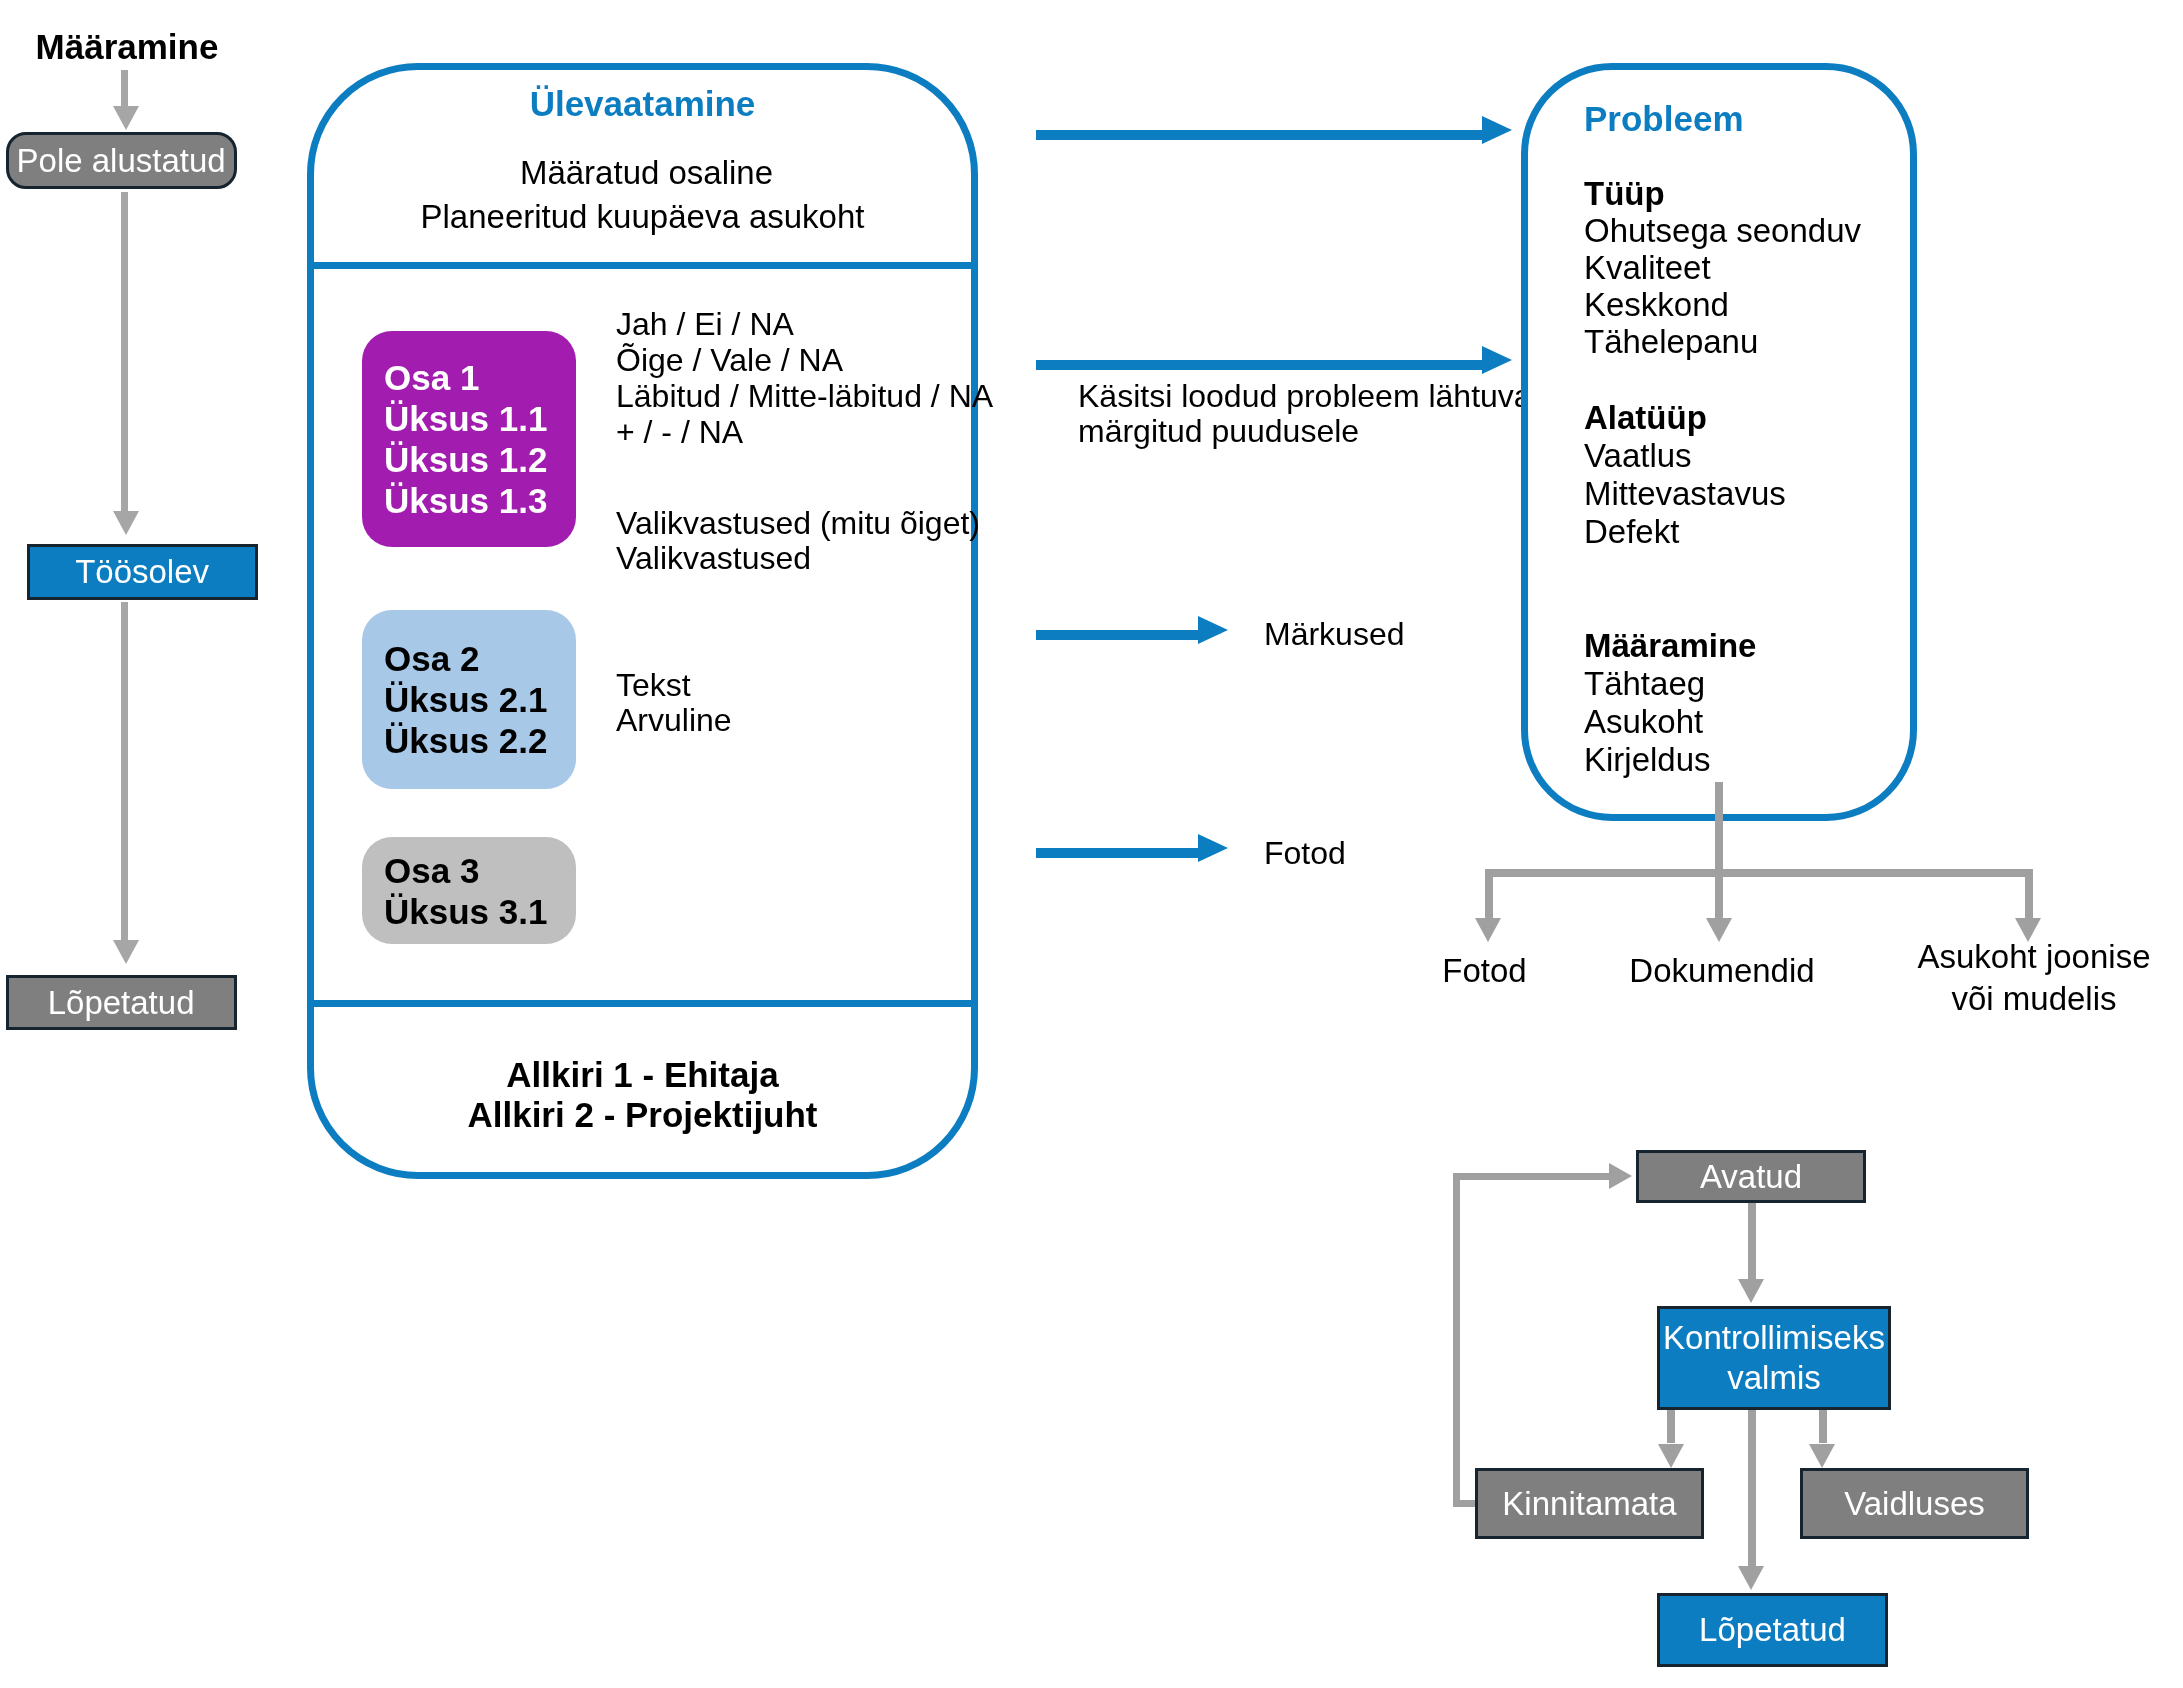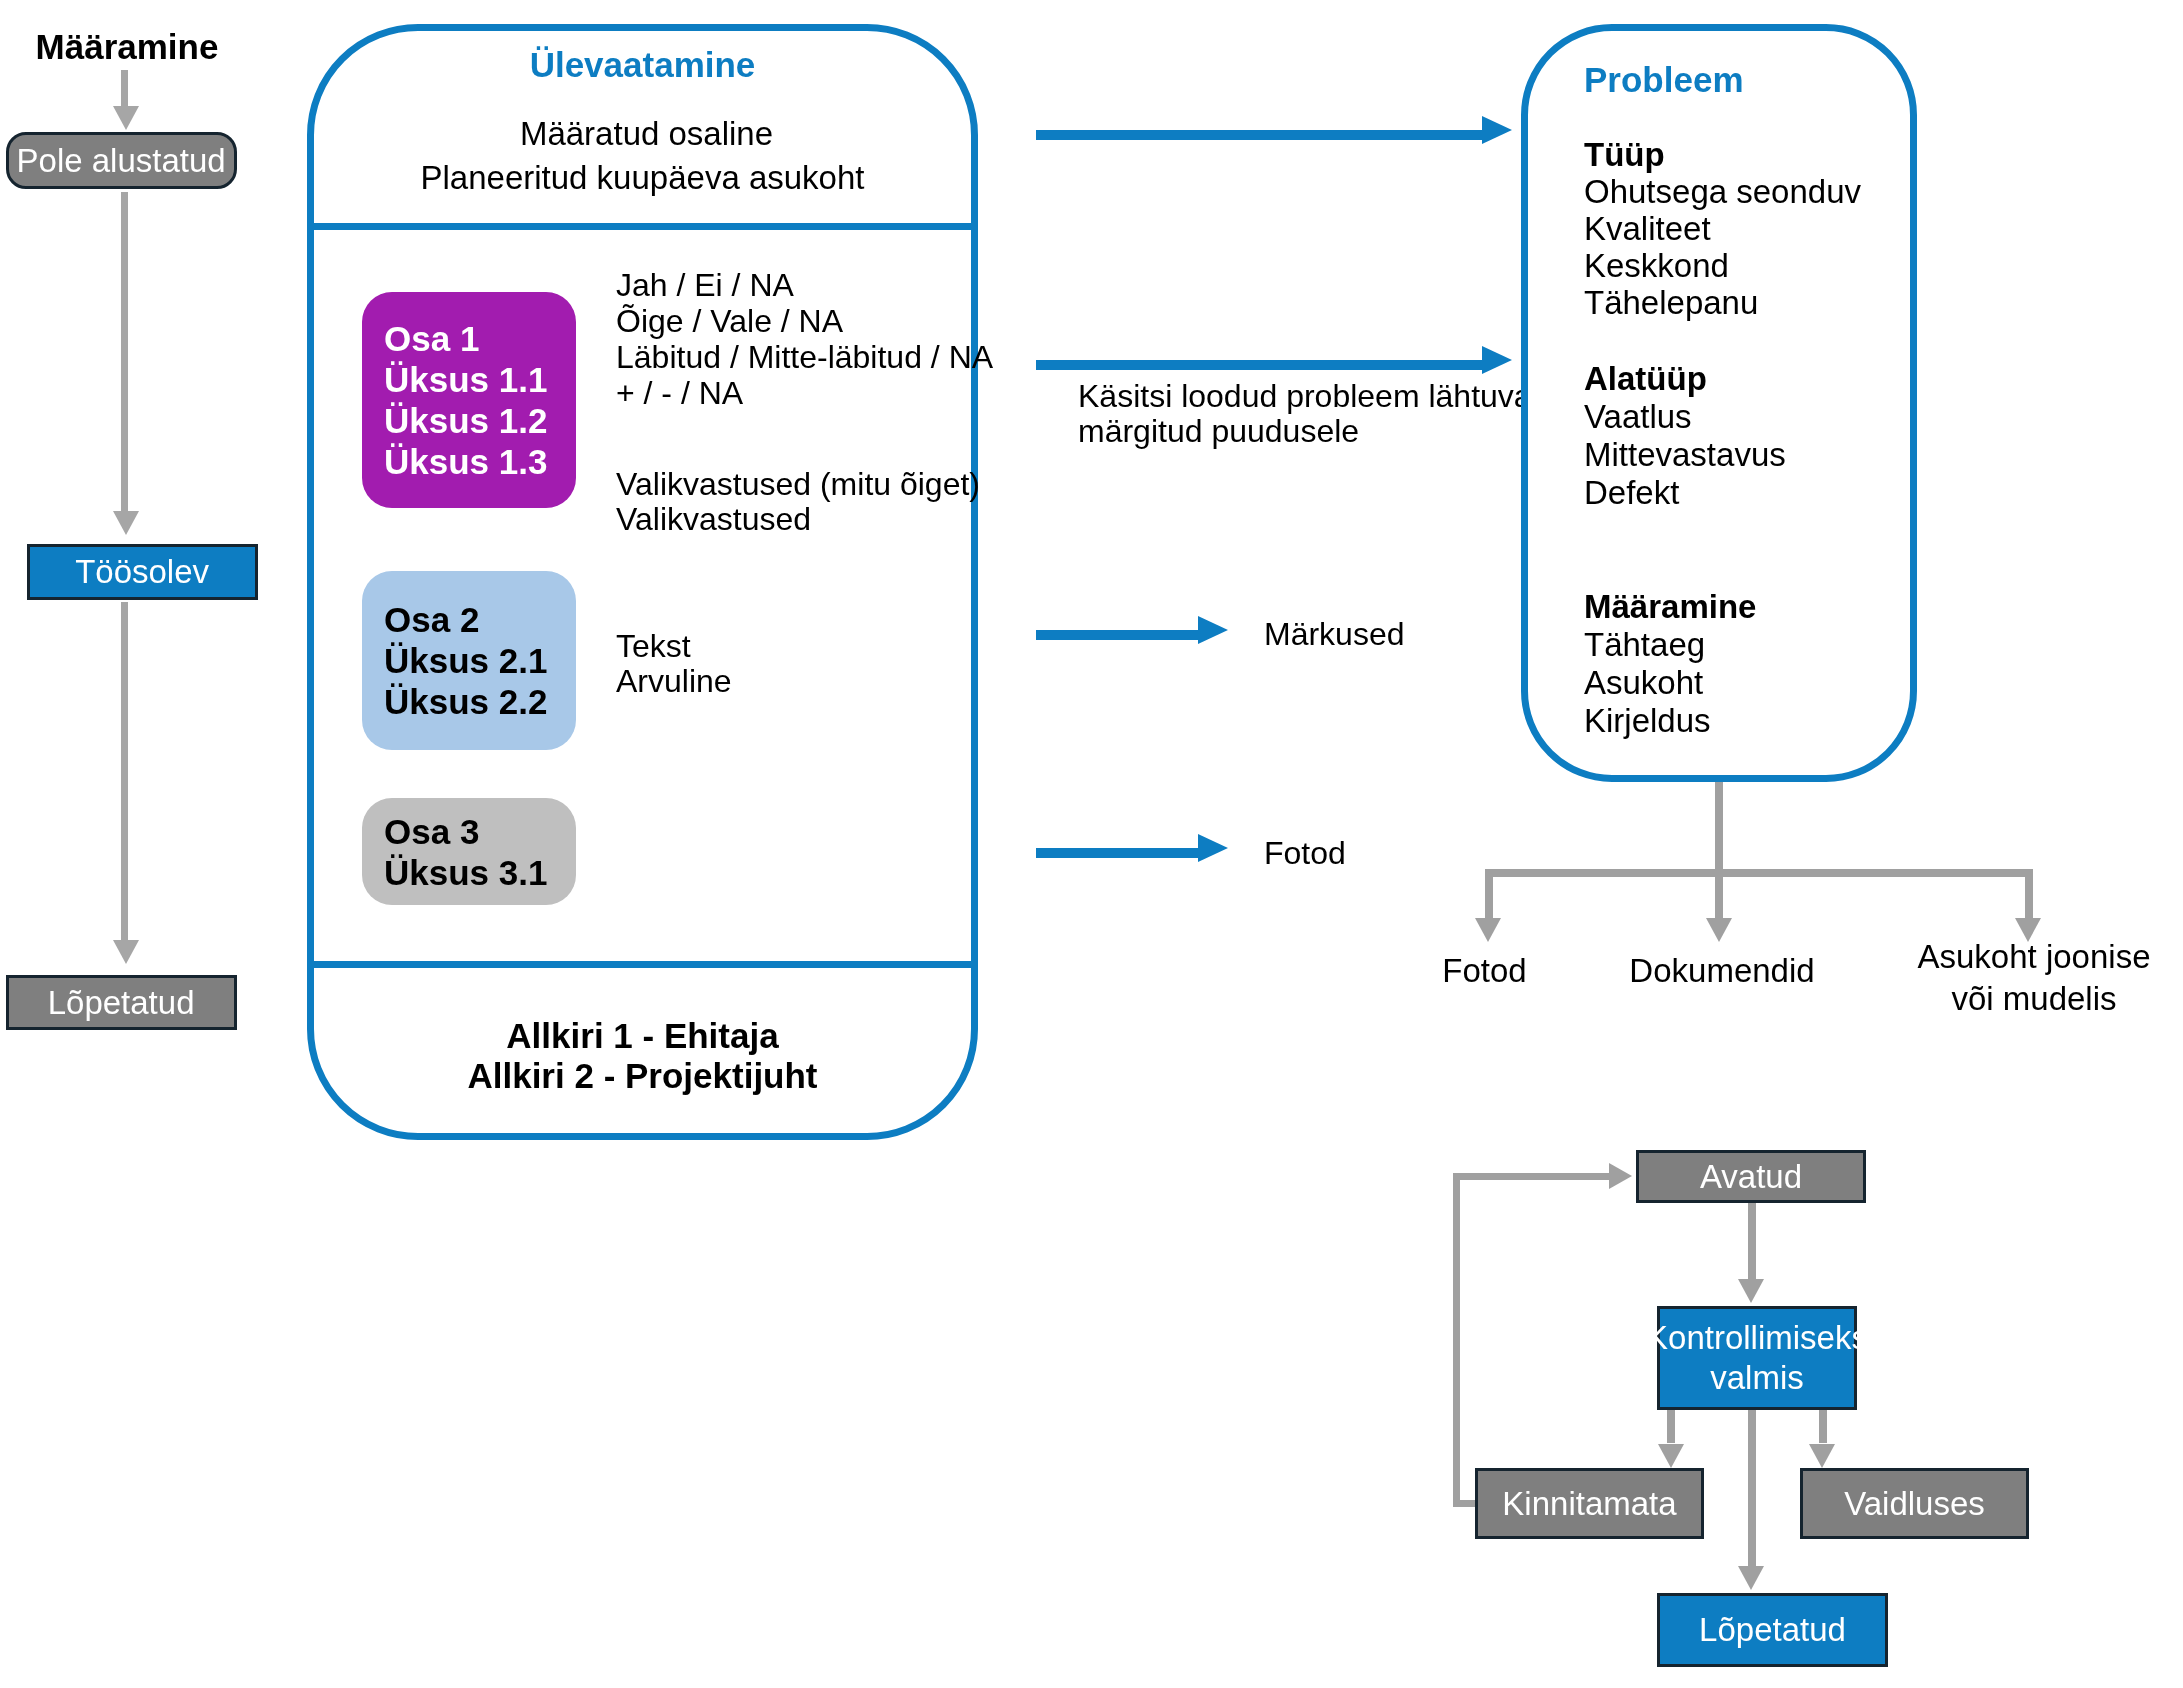--- a/index.html
+++ b/index.html
@@ -6,21 +6,21 @@
   body{font-family:"Liberation Sans",sans-serif;color:#000;}
   .canvas{position:relative;width:2183px;height:1688px;background:#fff;overflow:hidden;}
   .abs{position:absolute;}
   
   .node{position:absolute;display:flex;align-items:center;justify-content:center;
         text-align:center;box-sizing:border-box;border:3.2px solid #15242f;
         font-size:33px;color:#fff;line-height:1.15;}
   .node.gray{background:#7f7f7f;}
   .node.blue{background:#0d7dc2;margin-left:21px;}
   
-  .panel{position:absolute;box-sizing:border-box;border:7.1px solid #0d7dc2;background:#fff;}
+  .panel{position:absolute;box-sizing:border-box;border:7.1px solid #0d7dc2;background:#fff;margin-top:39px;}
   .panel-title{position:absolute;color:#0d7dc2;font-weight:700;font-size:35px;white-space:nowrap;}
   
   .pill{position:absolute;display:flex;flex-direction:column;justify-content:center;
         box-sizing:border-box;border-radius:30px;padding-left:22px;
         font-weight:700;font-size:35px;line-height:41px;}
   .pill.deep{background:#a21caf;color:#fff;}
   .pill.light{background:#a8c8e8;color:#000000;}
   .pill.gray{background:#bfbfbf;color:#000;}
   
   .tline{white-space:nowrap;}
@@ -165,21 +165,21 @@
 
   <div class="abs big center" style="left:1405px;top:952px;width:159px;">Fotod</div>
   <div class="abs big center" style="left:1619px;top:952px;width:206px;">Dokumendid</div>
   <div class="abs big center" style="left:1897px;top:936px;width:274px;line-height:42px;">Asukoht joonise või mudelis</div>
 
   <div class="node gray" style="left:1636px;top:1150px;width:230px;height:53px;">Avatud</div>
 
   <div class="shaft gray-s" style="left:1748px;top:1203px;width:8px;height:76px;"></div>
   <div class="head h-down-gray" style="left:1738px;top:1279px;"></div>
 
-  <div class="node blue" style="left:1636px;top:1306px;width:200px;height:104px;line-height:40px;padding:0 24px;">Kontrollimiseks valmis</div>
+  <div class="node blue" style="left:1636px;top:1306px;width:234px;height:104px;line-height:40px;padding:0 24px;">Kontrollimiseks valmis</div>
 
   <div class="shaft gray-s" style="left:1667px;top:1410px;width:8px;height:33px;"></div>
   <div class="head h-down-gray" style="left:1658px;top:1444px;"></div>
 
   <div class="shaft gray-s" style="left:1819px;top:1410px;width:8px;height:33px;"></div>
   <div class="head h-down-gray" style="left:1809px;top:1444px;"></div>
 
   <div class="shaft gray-s" style="left:1748px;top:1410px;width:8px;height:156px;"></div>
   <div class="head h-down-gray" style="left:1738px;top:1566px;"></div>
 

